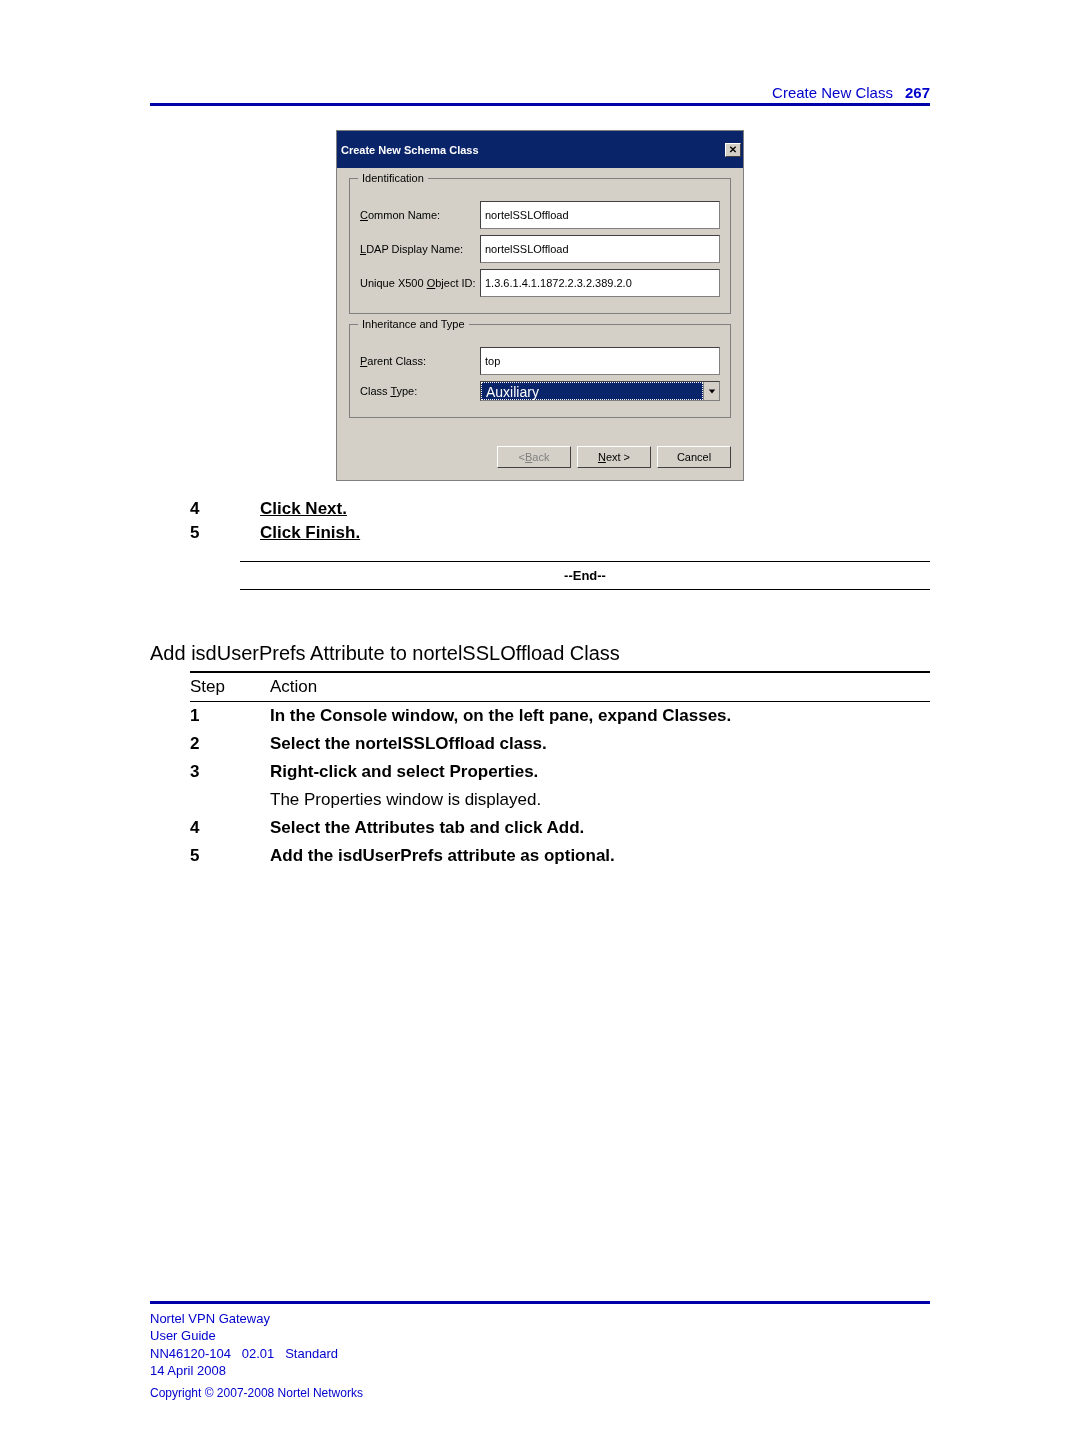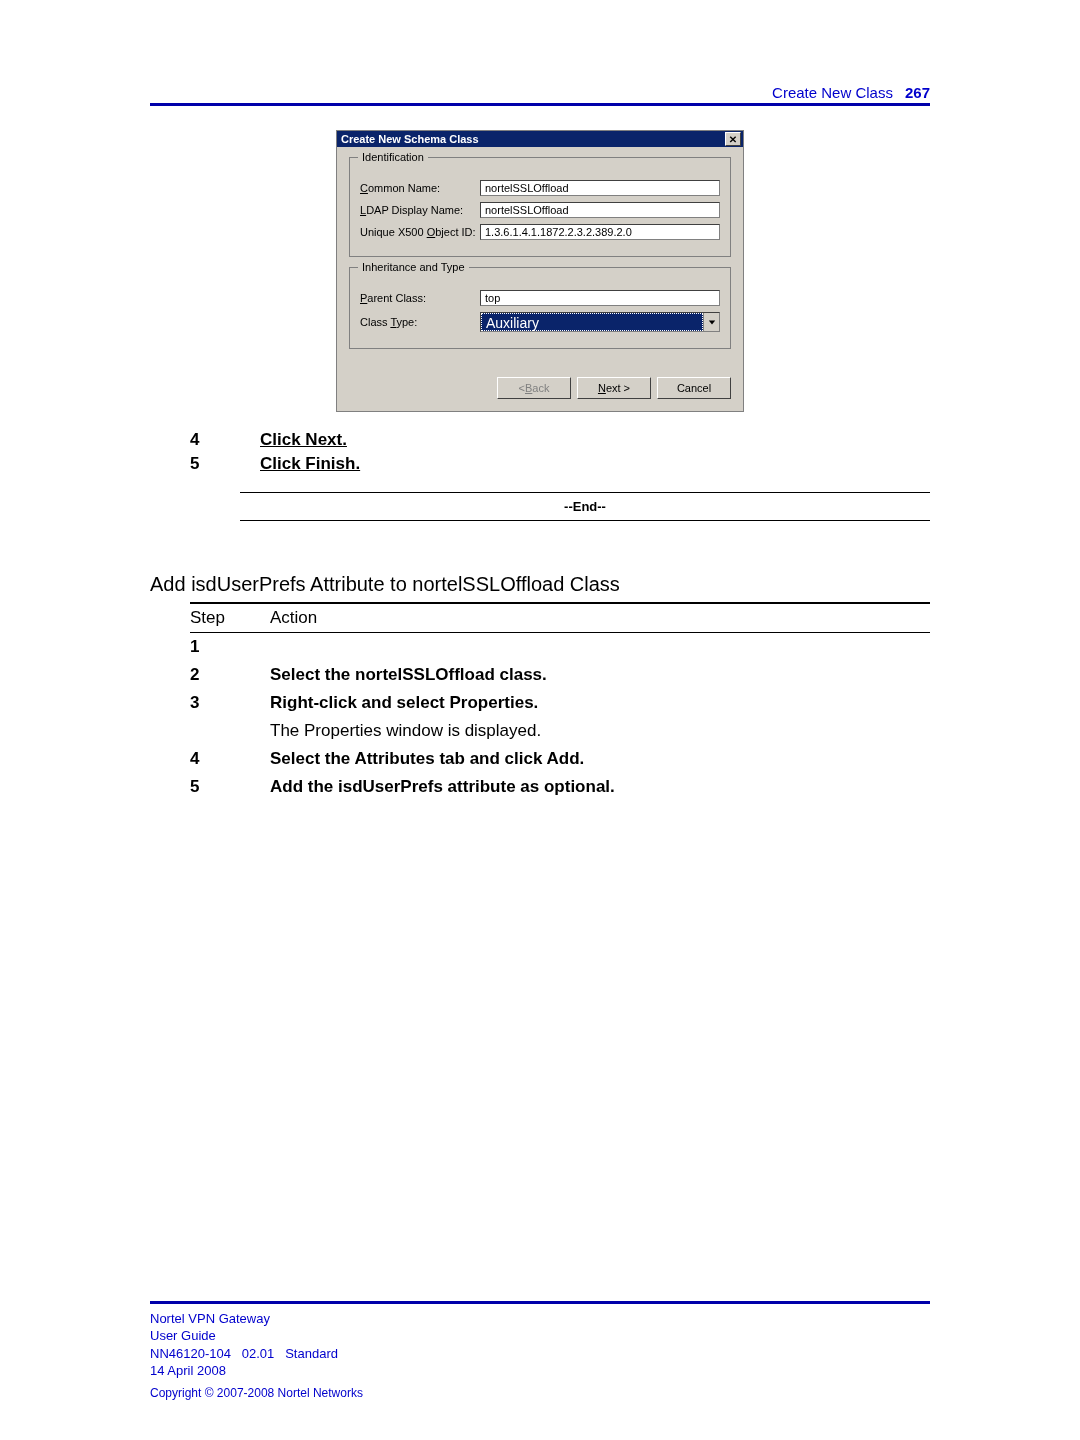--- a/index.html
+++ b/index.html
@@ -5,29 +5,29 @@
 * { box-sizing: border-box; margin: 0; padding: 0; }
 body { background: #fff; font-family: Arial, Helvetica, sans-serif; width: 1080px; height: 1440px; position: relative; }
 .page { padding: 80px 150px 40px 150px; }
 .header-line { border-bottom: 3px solid #0000AA; margin-bottom: 4px; }
 .header-row { display: flex; justify-content: flex-end; padding: 4px 0 2px 0; }
 .header-title { color: #0000CC; font-size: 15px; }
 .header-page { color: #0000CC; font-size: 15px; font-weight: bold; margin-left: 12px; }
 
 .dialog-wrap { display:flex; justify-content:center; margin: 24px 0 18px 0; }
 .dialog { width: 408px; background: #D4D0C8; font-family: Tahoma, sans-serif; font-size: 11px; color:#000; border:1px solid #808080; }
-.titlebar { background: #0A246A; color:#fff; display:flex; justify-content:space-between; align-items:center; height:16px; padding:0 2px 0 4px; font-weight:bold; font-size:11px; }
+.titlebar { background: #0A246A; color:#fff; display:flex; justify-content:space-between; align-items:center; height:37px; padding:0 2px 0 4px; font-weight:bold; font-size:11px; }
 .closebox { width:16px; height:14px; background:#D4D0C8; color:#000; display:flex; align-items:center; justify-content:center; border:1px solid #fff; border-right-color:#404040; border-bottom-color:#404040; font-size:10px; }
 .dialog-body { padding: 10px 12px 10px 12px; }
 .groupbox { border:1px solid #808080; position:relative; padding: 16px 10px 10px 10px; margin-bottom:10px; }
 .groupbox .legend { position:absolute; top:-7px; left:8px; background:#D4D0C8; padding:0 4px; font-size:11px; }
 .fld { display:flex; align-items:center; margin: 6px 0; }
 .fld label { width:120px; font-size:11px; }
 .fld label .ul { text-decoration: underline; }
-.fld input { flex:1; height:16px; border:1px solid #808080; border-top-color:#404040; border-left-color:#404040; background:#fff; padding:0 4px; font-size:11px; font-family:Tahoma,sans-serif; }
+.fld input { flex:1; height:28px; border:1px solid #808080; border-top-color:#404040; border-left-color:#404040; background:#fff; padding:0 4px; font-size:11px; font-family:Tahoma,sans-serif; }
 .combo { flex:1; height:20px; display:flex; background:#fff; border:1px solid #808080; border-top-color:#404040; border-left-color:#404040; }
 .combo .sel { flex:1; background:#0A246A; color:#fff; padding:1px 4px; font-size:14px; border:1px dotted #fff; }
 .combo .arrow { width:16px; background:#D4D0C8; display:flex; align-items:center; justify-content:center; border-left:1px solid #808080; }
 .combo .arrow svg { width:8px; height:8px; }
 .dlg-buttons { display:flex; justify-content:flex-end; gap:6px; padding:8px 12px 12px 0; }
 .btn { width:74px; height:22px; background:#D4D0C8; border:1px solid #fff; border-right-color:#404040; border-bottom-color:#404040; font-size:11px; font-family:Tahoma,sans-serif; display:flex; align-items:center; justify-content:center; }
 .btn.disabled { color:#808080; }
 .btn .ul { text-decoration: underline; }
 
 .step-list { margin-left: 10px; }
@@ -145,20 +145,21 @@
   <div class="action-table">
     <div class="thick-rule"></div>
     <div class="action-head">
       <div class="col-step">Step</div>
       <div>Action</div>
     </div>
     <div class="thin-rule"></div>
 
     <div class="action-row">
       <div class="num">1</div>
+      <div class="txt bold">In the Console window, on the left pane, expand Classes.</div>
     </div>
     <div class="action-row">
       <div class="num">2</div>
       <div class="txt bold">Select the nortelSSLOffload class.</div>
     </div>
     <div class="action-row">
       <div class="num">3</div>
       <div class="txt bold">Right-click and select Properties.</div>
     </div>
     <div class="action-row">

